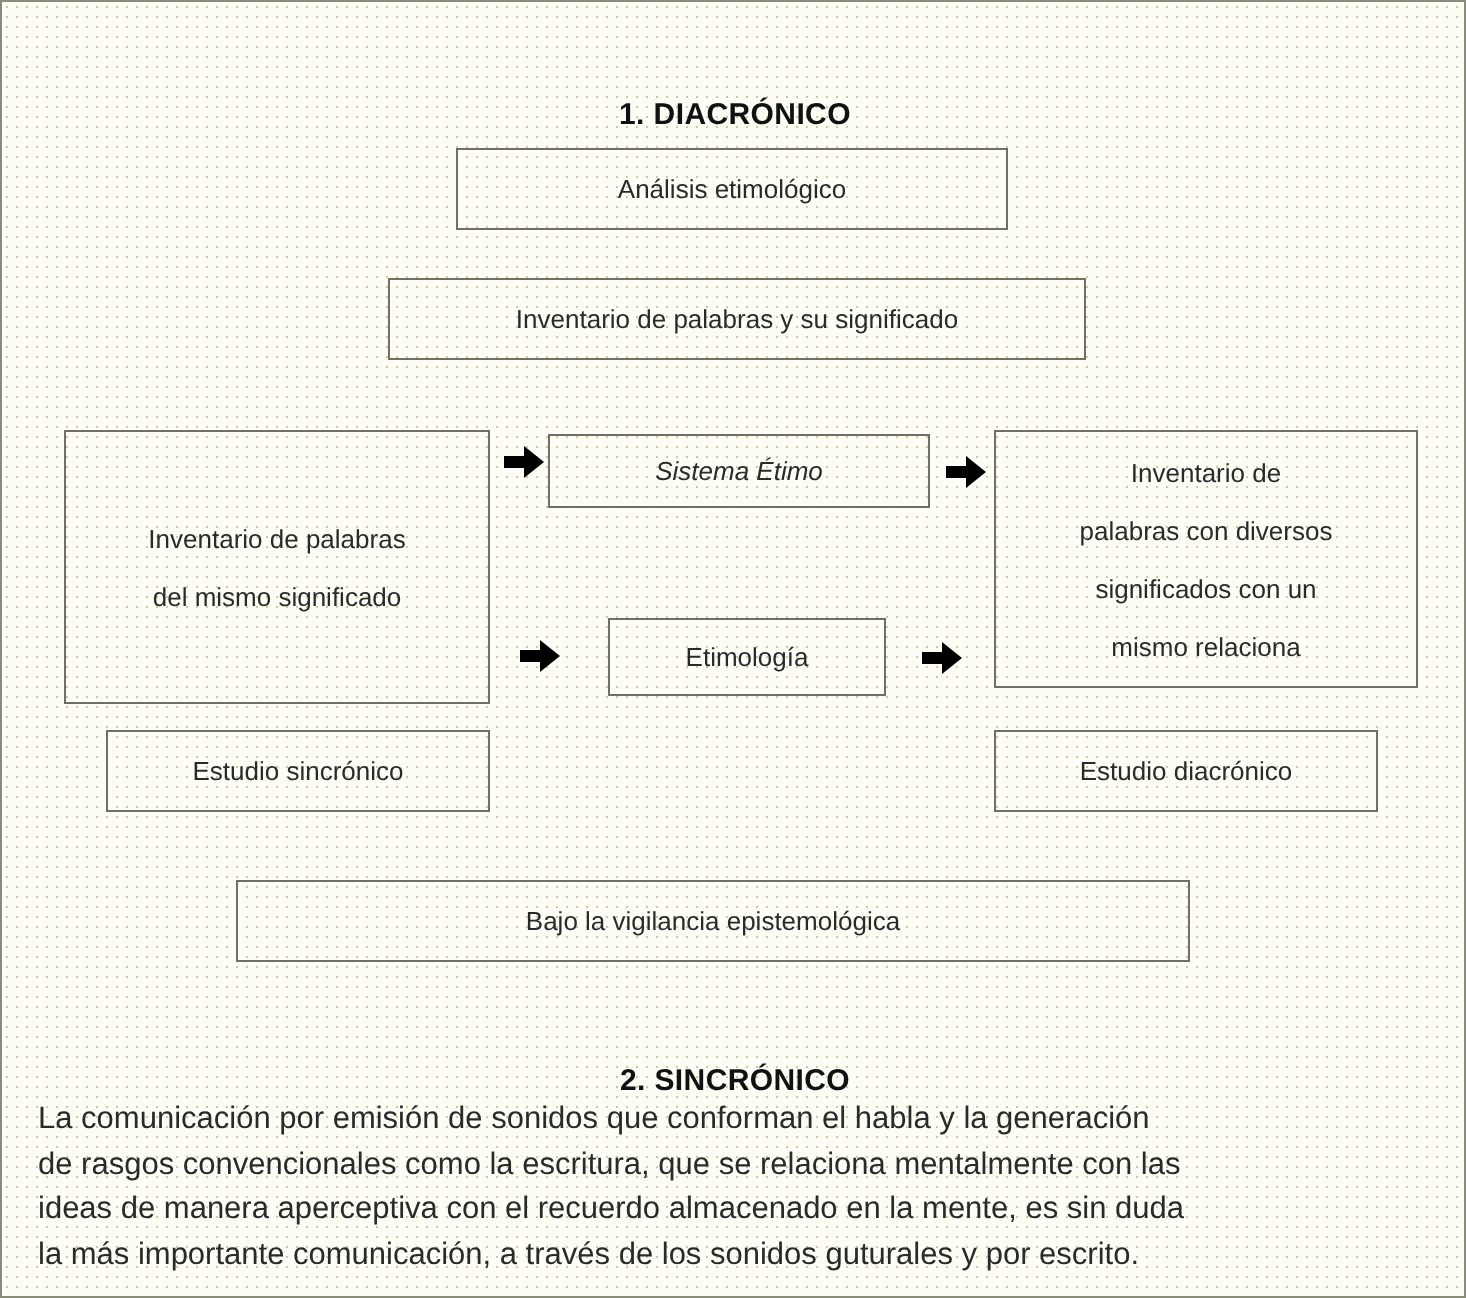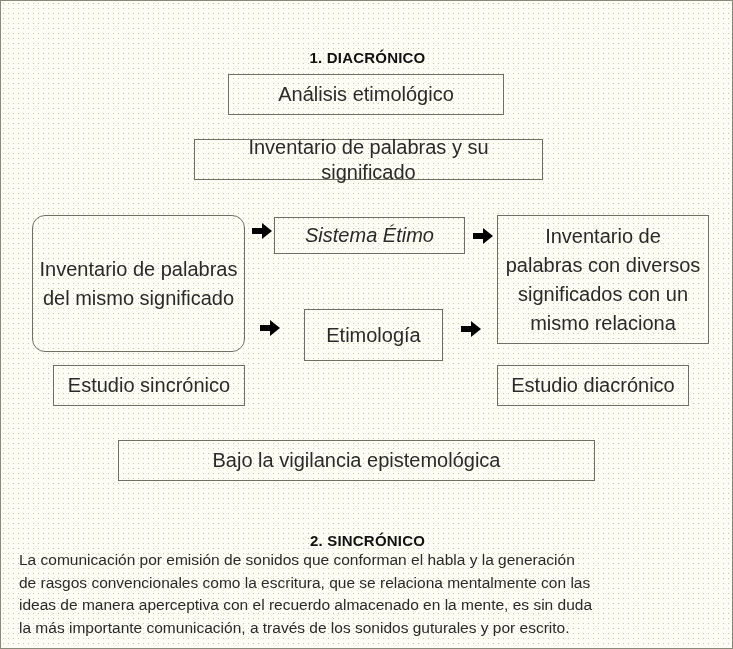--- a/index.html
+++ b/index.html
@@ -40,21 +40,21 @@
 
   .box {
     position: absolute;
     box-sizing: border-box;
     border: 1px solid #6f6f64;
     background: transparent;
     display: flex;
     align-items: center;
     justify-content: center;
     text-align: center;
-    font-size: 20px;
+    font-size: 13px;
     color: #2a2a2a;
     line-height: 25px;
     padding: 0 6px;
   }
 
   .box.multi {
     line-height: 29px;
   }
 
   .arrow {
@@ -85,21 +85,21 @@
 <body>
 
 <div id="canvas">
 
   <div class="hdr" style="top:20px;">1. DIACRÓNICO</div>
 
   <div class="box" style="left:227px; top:73px; width:276px; height:41px;">Análisis etimológico</div>
 
   <div class="box" style="left:193px; top:138px; width:349px; height:41px;">Inventario de palabras y su significado</div>
 
-  <div class="box multi" style="left:31px; top:214px; width:213px; height:137px; flex-direction:column;border-radius:13px;">
+  <div class="box multi" style="left:31px; top:214px; width:213px; height:137px; flex-direction:column;">
     <span>Inventario de palabras</span>
     <span>del mismo significado</span>
   </div>
 
   <div class="arrow" style="left:250px; top:219px;">
     <svg width="22" height="20" viewBox="0 0 22 20" aria-hidden="true">
       <path d="M1 7 H11 V2 L21 10 L11 18 V13 H1 Z" fill="#000000"></path>
     </svg>
   </div>
 
@@ -110,21 +110,21 @@
       <path d="M1 7 H11 V2 L21 10 L11 18 V13 H1 Z" fill="#000000"></path>
     </svg>
   </div>
 
   <div class="arrow" style="left:258px; top:316px;">
     <svg width="22" height="20" viewBox="0 0 22 20" aria-hidden="true">
       <path d="M1 7 H11 V2 L21 10 L11 18 V13 H1 Z" fill="#000000"></path>
     </svg>
   </div>
 
-  <div class="box" style="left:303px; top:308px; width:139px; height:52px;">Etimología</div>
+  <div class="box" style="left:303px; top:308px; width:139px; height:39px;">Etimología</div>
 
   <div class="arrow" style="left:459px; top:317px;">
     <svg width="22" height="20" viewBox="0 0 22 20" aria-hidden="true">
       <path d="M1 7 H11 V2 L21 10 L11 18 V13 H1 Z" fill="#000000"></path>
     </svg>
   </div>
 
   <div class="box multi" style="left:496px; top:214px; width:212px; height:129px; flex-direction:column;">
     <span>Inventario de</span>
     <span>palabras con diversos</span>

